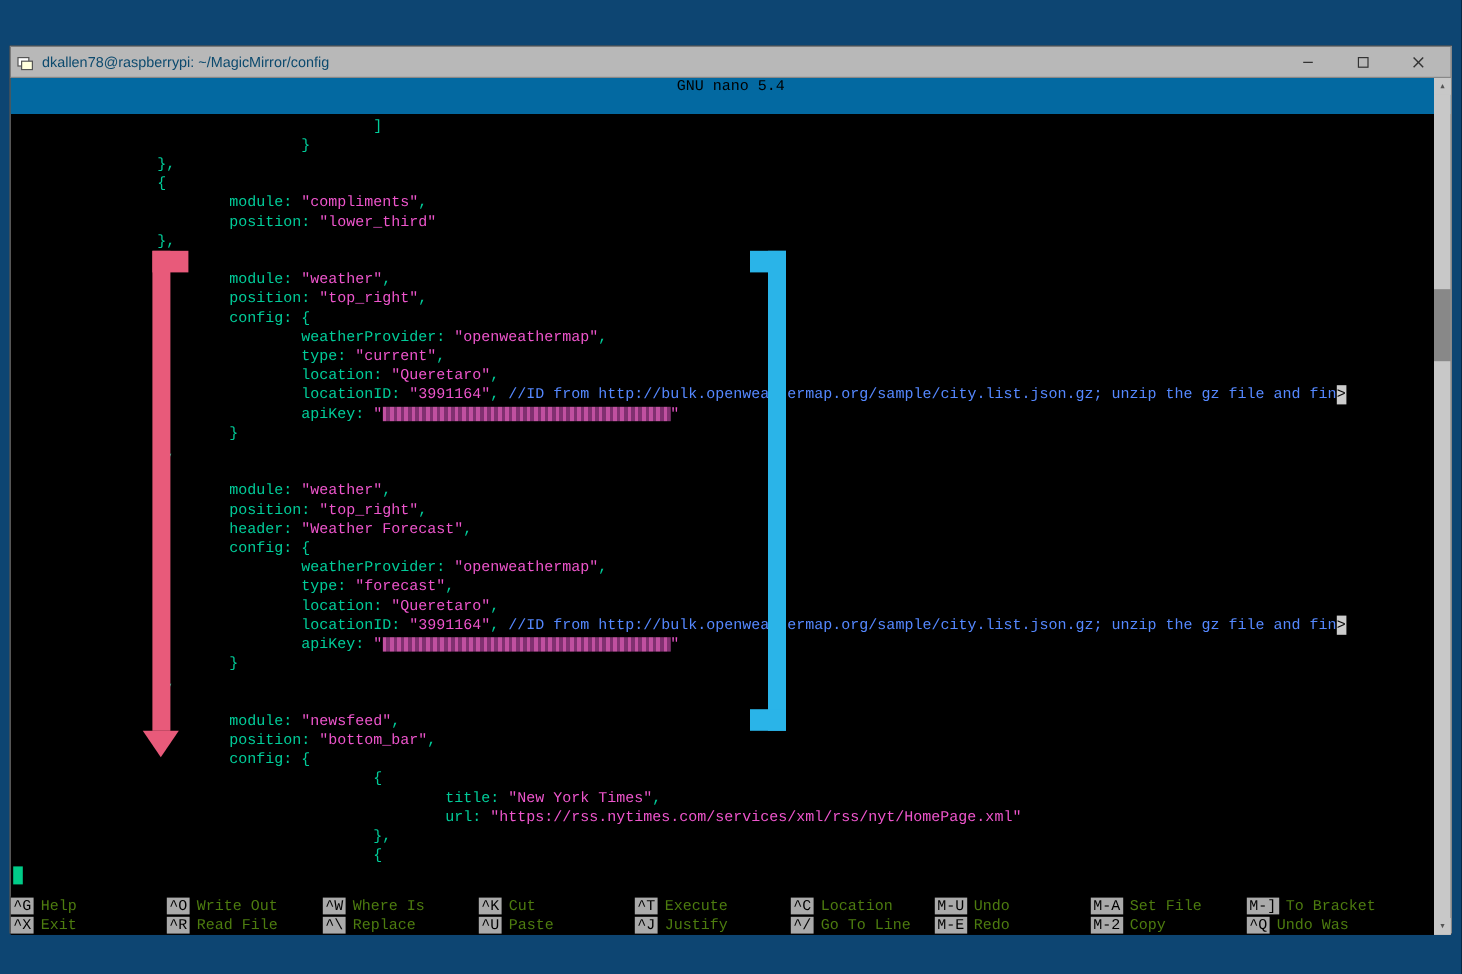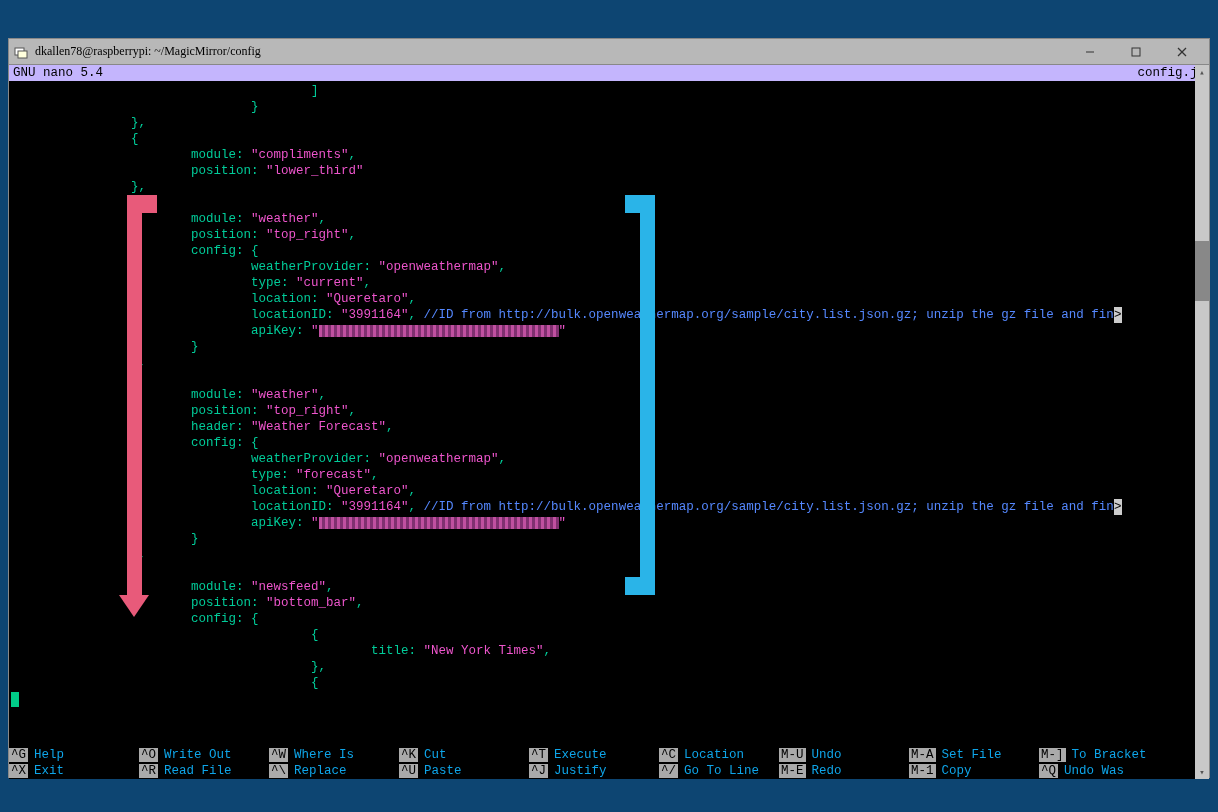--- a/index.html
+++ b/index.html
@@ -31,23 +31,23 @@
 }
 .titlebar-icon {
   width: 16px; height: 16px;
   margin-right: 6px;
   display: inline-flex;
   align-items: center;
   justify-content: center;
 }
 .titlebar-title {
   flex: 1;
-  color: #000000;
+  color: #0c4a6e;
   font-size: 12px;
-  font-family: Liberation Serif, serif;
+  font-family: Liberation Sans, sans-serif;
 }
 .titlebar-controls {
   display: flex;
   gap: 0;
 }
 .tb-btn {
   width: 46px;
   height: 24px;
   display: flex;
   align-items: center;
@@ -55,27 +55,28 @@
   color: #333;
   cursor: pointer;
 }
 .terminal {
   position: relative;
   width: 100%;
   height: 714px;
   background: #000;
 }
 .nano-header {
-  height: 16px;
-  background: #c4b5fd;
+  height: 30px;
+  background: #0369a1;
   color: #000;
   display: flex;
   padding: 0 4px;
   align-items: center;
   font-size: 12.5px;
+  flex-direction: column;
 }
 .nano-header-left { flex: 0 0 500px; }
 .nano-header-file { flex: 1; text-align: right; }
 .code-area {
   position: relative;
   width: 100%;
   height: 654px;
   overflow: hidden;
   padding-top: 2px;
 }
@@ -177,21 +178,21 @@
   align-items: center;
 }
 .fkey {
   background: #aaa;
   color: #000;
   padding: 0 2px;
   min-width: 16px;
   text-align: center;
 }
 .flabel {
-  color: #0ea5e9;
+  color: #4d7c0f;
   padding-left: 6px;
 }
 .scrollbar {
   position: absolute;
   right: 0;
   top: 26px;
   width: 14px;
   height: 714px;
   background: #c8c8c8;
 }
@@ -287,20 +288,21 @@
       <div class="code-line"><span class="c-key">                                locationID: </span><span class="c-str">"3991164"</span><span class="c-key">, </span><span class="c-cmt">//ID from http://bulk.openweathermap.org/sample/city.list.json.gz; unzip the gz file and fin</span><span class="continuation">&gt;</span></div>
       <div class="code-line"><span class="c-key">                                apiKey: </span><span class="c-str">"</span><span class="censor" style="width:240px"></span><span class="c-str">"</span></div>
       <div class="code-line"><span class="c-key">                        }</span></div>
       <div class="code-line"><span class="c-key">                },</span></div>
       <div class="code-line"><span class="c-key">                {</span></div>
       <div class="code-line"><span class="c-key">                        module: </span><span class="c-str">"newsfeed"</span><span class="c-key">,</span></div>
       <div class="code-line"><span class="c-key">                        position: </span><span class="c-str">"bottom_bar"</span><span class="c-key">,</span></div>
       <div class="code-line"><span class="c-key">                        config: {</span></div>
       <div class="code-line"><span class="c-key">                                        {</span></div>
       <div class="code-line"><span class="c-key">                                                title: </span><span class="c-str">"New York Times"</span><span class="c-key">,</span></div>
+      <div class="code-line"><span class="c-key">                                                url: </span><span class="c-str">"https://rss.nytimes.com/services/xml/rss/nyt/HomePage.xml"</span></div>
       <div class="code-line"><span class="c-key">                                        },</span></div>
       <div class="code-line"><span class="c-key">                                        {</span></div>
       <div class="code-line"><span class="cursor-block"></span></div>
 
       <div class="bracket-pink">
         <div class="bp-top"></div>
           <div class="bp-stem"></div>
           <div class="bp-arrow"></div>
       </div>
       <div class="bracket-blue">
@@ -372,21 +374,21 @@
           </div>
         <div class="footer-cell" style="width:120px">
             <span class="fkey">^/</span>
             <span class="flabel">Go To Line</span>
           </div>
         <div class="footer-cell" style="width:130px">
             <span class="fkey">M-E</span>
             <span class="flabel">Redo</span>
           </div>
         <div class="footer-cell" style="width:130px">
-            <span class="fkey">M-1</span>
+            <span class="fkey">M-2</span>
             <span class="flabel">Copy</span>
           </div>
         <div class="footer-cell" style="width:140px">
             <span class="fkey">^Q</span>
             <span class="flabel">Undo Was</span>
           </div>
       </div>
     </div>
   </div>
 

